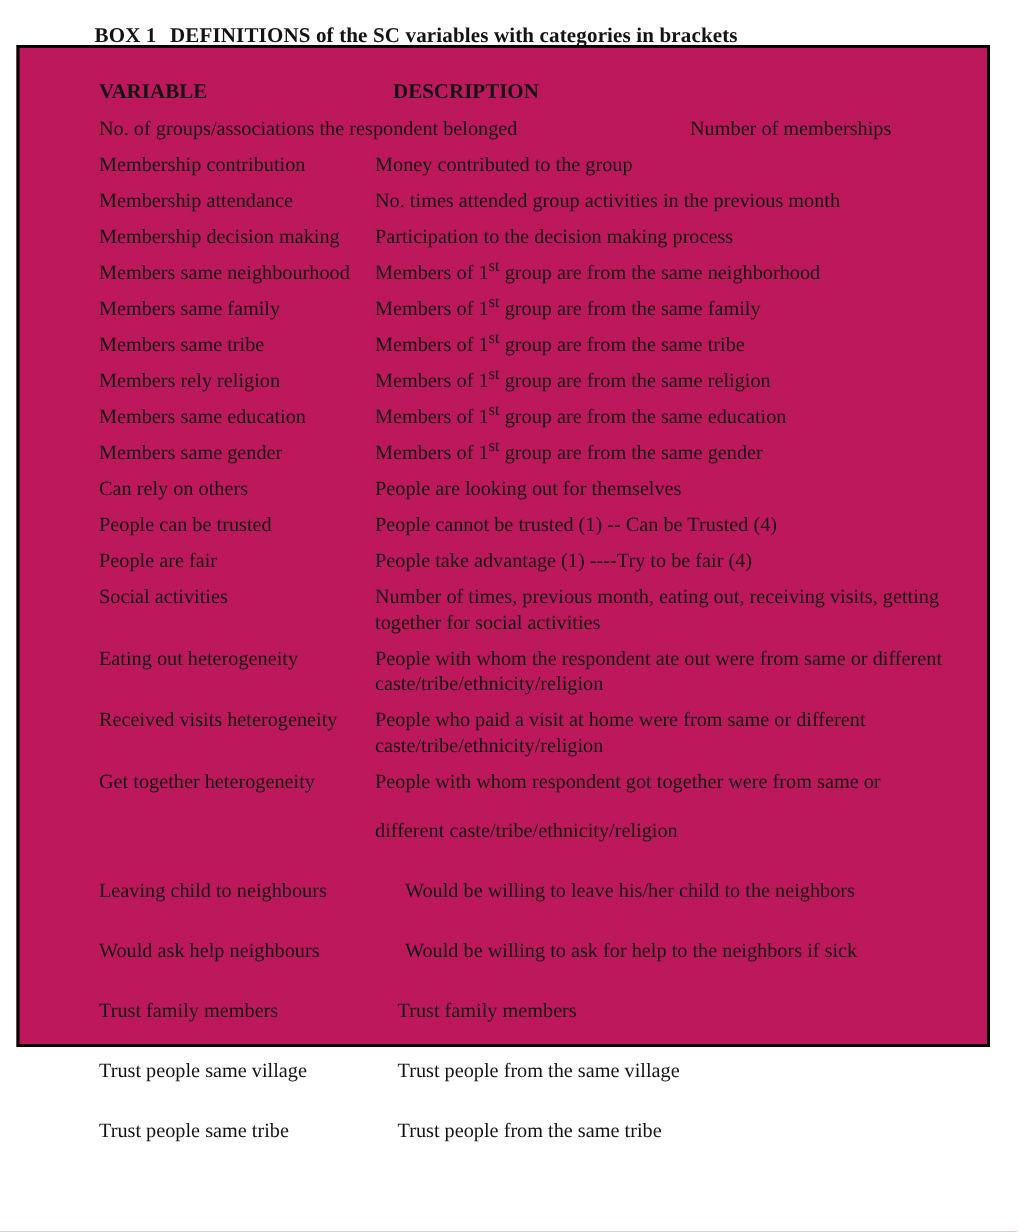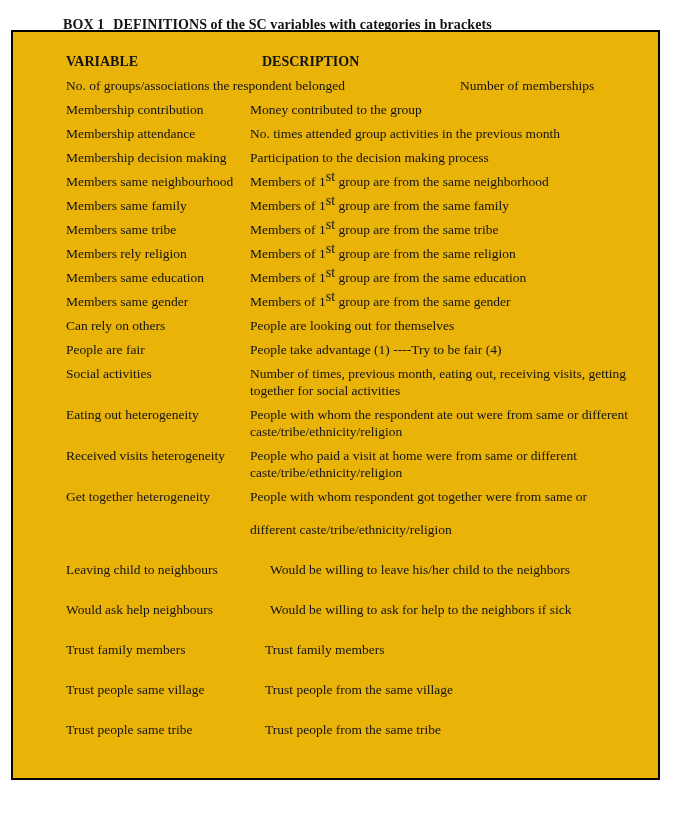--- a/index.html
+++ b/index.html
@@ -30,25 +30,25 @@
     text-decoration-thickness: 1px;
     text-decoration-color: #5a4a6a;
     text-underline-offset: 3px;
     margin-right: 9px;
   }
   .definitions-box {
     position: absolute;
     left: 11px;
     top: 30px;
     width: 649px;
-    height: 750px;
+    height: 668px;
     box-sizing: border-box;
     border: 2px solid #000000;
     padding: 21px 14px 0 53px;
-    background: #eab308;
+    background: #be185d;
   }
   .row {
     display: flex;
     align-items: flex-start;
     margin-bottom: 7px;
     font-size: 13.5px;
     line-height: 17px;
   }
   .header-row {
     font-weight: bold;
@@ -62,21 +62,21 @@
   }
   .desc {
     width: 398px;
   }
   .header-row .desc { padding-left: 12px; }
   .row.spaced { margin-top: 23px; gap: 15px; }
   .row.indent .desc { padding-left: 5px; }
   p.dp { margin: 0; }
   p.dp + p.dp { margin-top: 16px; }
   sup {
-    font-size: 14px;
+    font-size: 11px;
     line-height: 0;
     vertical-align: super;
     text-align: right;
   }
 </style>
 </head>
 <body>
 
 <div class="page-title">
   <span class="box-label">BOX 1</span><span>DEFINITIONS of the SC variables with categories in brackets</span>
@@ -148,20 +148,26 @@
           <p class="dp">Members of 1<sup>st</sup> group are from the same gender</p>
         </div>
       </div>
       <div class="row">
         <div class="cell var">Can rely on others</div>
         <div class="cell desc">
           <p class="dp">People are looking out for themselves</p>
         </div>
       </div>
       <div class="row">
+        <div class="cell var">People can be trusted</div>
+        <div class="cell desc">
+          <p class="dp">People cannot be trusted (1) -- Can be Trusted (4)</p>
+        </div>
+      </div>
+      <div class="row">
         <div class="cell var">People are fair</div>
         <div class="cell desc">
           <p class="dp">People take advantage (1) ----Try to be fair (4)</p>
         </div>
       </div>
       <div class="row">
         <div class="cell var">Social activities</div>
         <div class="cell desc">
           <p class="dp">Number of times, previous month, eating out, receiving visits, getting together for social activities</p>
         </div>

